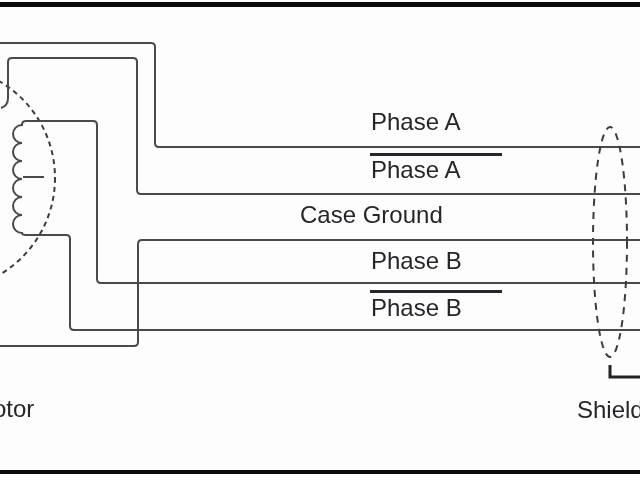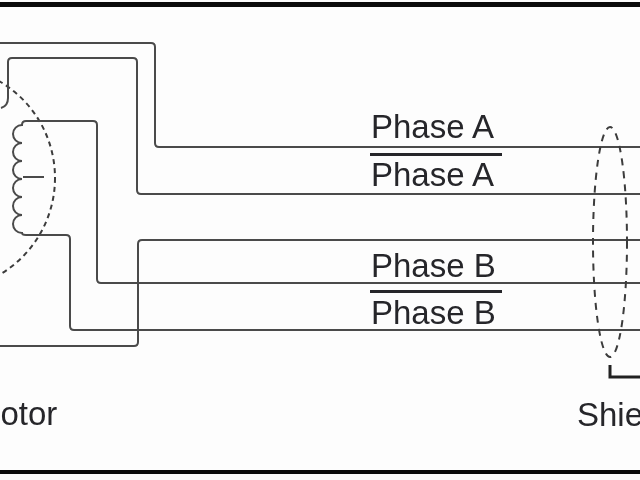--- a/index.html
+++ b/index.html
@@ -28,21 +28,21 @@
   .border-bottom { top: 470px; height: 4px; }
   .wires-svg {
     position: absolute;
     left: 0;
     top: 0;
     width: 640px;
     height: 480px;
   }
   .lbl {
     position: absolute;
-    font-size: 33px;
+    font-size: 24px;
     line-height: 1;
     color: #26262a;
     white-space: nowrap;
     letter-spacing: 0;
   }
   .overline-bar {
     position: absolute;
     left: 370px;
     width: 132px;
     height: 3px;
@@ -90,20 +90,21 @@
     <ellipse cx="610" cy="242" rx="17" ry="115" fill="none" stroke-width="2" stroke-dasharray="7,6" stroke="#3c3c3c"></ellipse>
 
     <path d="M610,365 V377 H640" fill="none" stroke-width="3" stroke="#222222"></path>
   </svg>
 
   <div class="lbl lbl-phase-a">Phase A</div>
 
   <div class="overline-bar bar-phase-a"></div>
   <div class="lbl lbl-phase-a-inv">Phase A</div>
 
+  <div class="lbl lbl-case-ground">Case Ground</div>
 
   <div class="lbl lbl-phase-b">Phase B</div>
 
   <div class="overline-bar bar-phase-b"></div>
   <div class="lbl lbl-phase-b-inv">Phase B</div>
 
   <div class="lbl lbl-motor">Motor</div>
 
   <div class="lbl lbl-shield">Shield</div>
 

